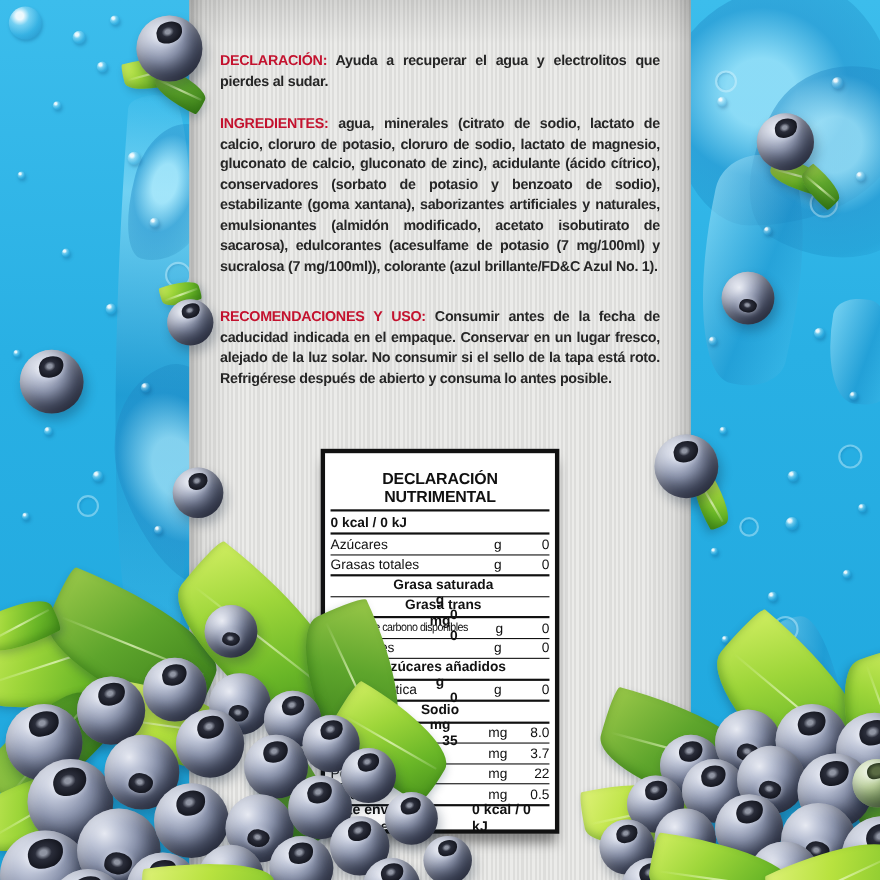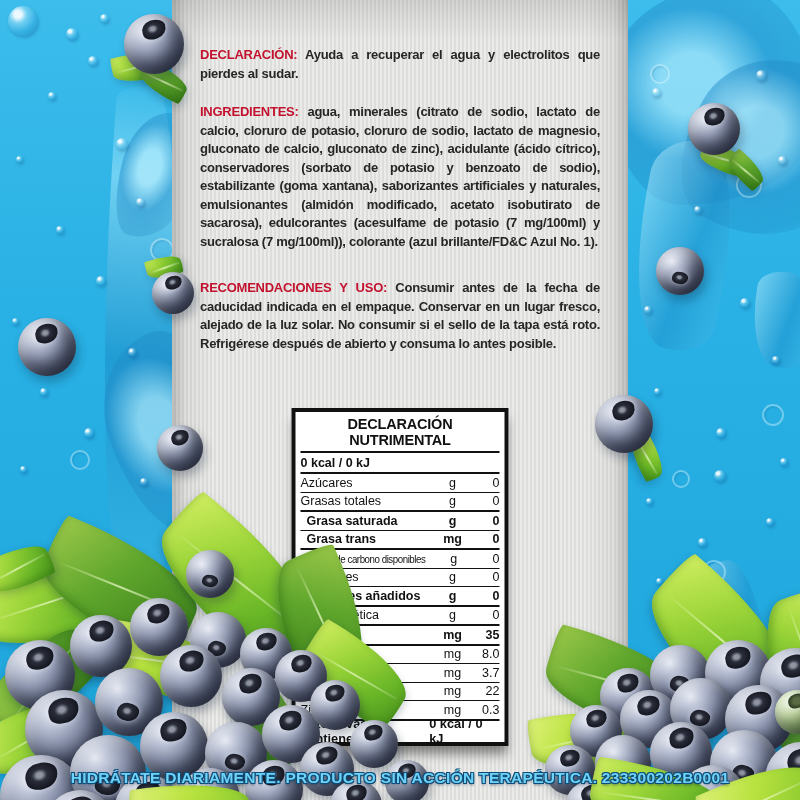--- a/index.html
+++ b/index.html
@@ -30,30 +30,30 @@
     font-size:13px;font-weight:bold;line-height:18.5px;letter-spacing:-0.25px;
     color:#262626;text-align:justify;}
   .copy .hd{color:#c3122e;}
   #p-hidratacion{top:46px;}
   #p-ingredientes{top:103px;}
   #p-recomendaciones{top:279px;}
   
   .ntable{position:absolute;top:408px;left:50%;transform:translateX(-50%);
     width:217px;background:#fff;color:#111;border:4px solid #111;box-sizing:border-box;
     padding:0 5px;box-shadow:0 10px 10px -2px rgba(30,30,30,0.5);}
-  .nt-title{font-size:14.5px;font-weight:bold;text-align:center;padding:4px 0 3px;
+  .nt-title{font-size:14.5px;font-weight:bold;text-align:center;padding:16px 0 3px;
     border-bottom:2.5px solid #111;letter-spacing:-0.2px;}
   .nt-serving{font-size:13.5px;font-weight:bold;padding:2px 0;border-bottom:2px solid #111;}
   .nt-line{display:flex;align-items:center;justify-content:space-between;
     font-size:12.5px;font-weight:bold;height:19px;border-bottom:2.5px solid #111;}
   .nt-row{display:flex;align-items:center;height:17.5px;font-size:12.5px;}
   .nt-row .nt-label{flex:1;white-space:nowrap;}
   .nt-row .nt-unit{width:30px;text-align:center;}
   .nt-row .nt-val{width:32px;text-align:right;}
-  .nt-row.bold{font-weight:bold;}
+  .nt-row.bold{font-weight:bold;flex-direction:column;}
   .nt-row.indent .nt-label{padding-left:6px;}
   .nt-row.narrow .nt-label{font-size:10.8px;letter-spacing:-0.5px;transform:scaleX(0.9);transform-origin:0 50%;}
   .nt-row.sep-thin{border-bottom:1px solid #111;}
   .nt-row.sep-thick{border-bottom:2.5px solid #111;}
   .nt-footer{display:flex;align-items:center;justify-content:space-between;
     font-size:12.8px;font-weight:bold;height:21px;}
   
   #deco-fruit{position:absolute;inset:0;z-index:2;pointer-events:none;}
   .berry{position:absolute;border-radius:50%;
     background:radial-gradient(circle at 33% 30%,#e6e9f2 0%,#bcc3d6 18%,#8d96af 40%,#5d667e 62%,#353b4e 85%,#23273a 100%);
@@ -214,21 +214,21 @@
             <span class="nt-val">3.7</span>
           </div>
           <div class="nt-row  sep-thin">
             <span class="nt-label">Potasio</span>
             <span class="nt-unit">mg</span>
             <span class="nt-val">22</span>
           </div>
           <div class="nt-row  sep-thick">
             <span class="nt-label">Zinc</span>
             <span class="nt-unit">mg</span>
-            <span class="nt-val">0.3</span>
+            <span class="nt-val">0.5</span>
           </div>
         </div>
       <div class="nt-footer">
         <span>Este envase contiene</span>
         <span>0 kcal / 0 kJ</span>
       </div>
     </div>
   </div>
 
   <div id="deco-fruit">
@@ -302,14 +302,13 @@
       <div class="berry " style="left: 565px; top: 780px; width: 54px; height: 54px;"></div>
       <div class="berry " style="left: 620px; top: 772px; width: 60px; height: 60px;"></div>
       <div class="berry down" style="left: 680px; top: 765px; width: 66px; height: 66px;"></div>
       <div class="berry " style="left: 735px; top: 775px; width: 70px; height: 70px;"></div>
       <div class="berry " style="left: 785px; top: 772px; width: 64px; height: 64px;"></div>
       <div class="leaf " style="left: 590px; top: 765px; width: 130px; height: 70px; transform: rotate(8deg);"></div>
       <div class="leaf lime" style="left: 700px; top: 770px; width: 120px; height: 65px; transform: rotate(-25deg);"></div>
       <div class="leaf lime" style="left: 130px; top: 782px; width: 120px; height: 60px; transform: rotate(-8deg);"></div>
     </div>
 
-  <div class="footer-line">HIDRÁTATE DIARIAMENTE. PRODUCTO SIN ACCIÓN TERAPÉUTICA. 233300202B0001</div>
 </div>
 
 </body></html>

